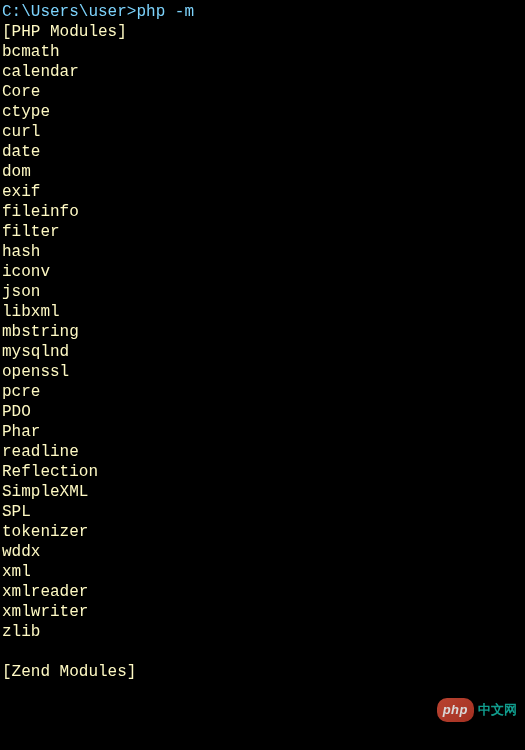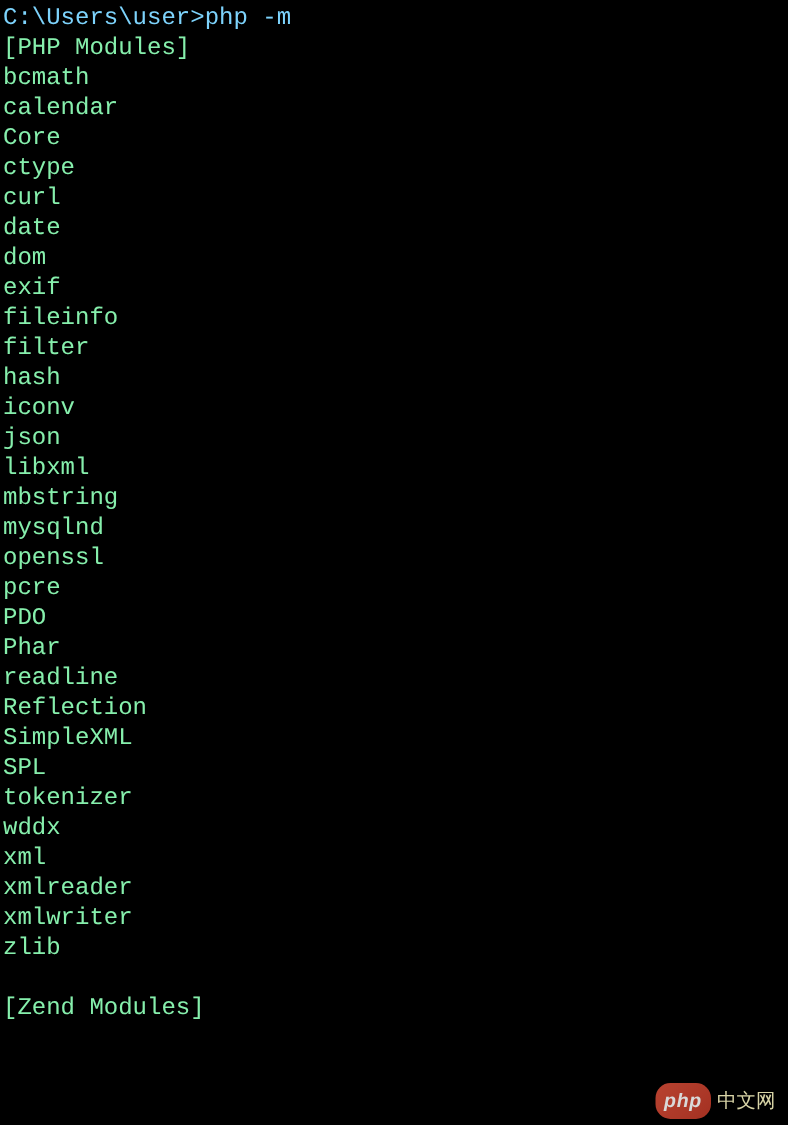--- a/index.html
+++ b/index.html
@@ -18,46 +18,47 @@
       overflow: hidden;
       position: relative;
     }
     .terminal {
       padding: 2px 0 0 2px;
     }
     .prompt-line {
       color: #7dd3fc;
     }
     .line {
-      color: #86efac;
+      color: #fef9c3;
       white-space: pre;
     }
     .watermark {
       position: absolute;
-      bottom: 4px;
+      bottom: 28px;
       right: 8px;
       font-family: Arial, sans-serif;
       display: flex;
       align-items: center;
       gap: 4px;
       opacity: 0.85;
     }
     .watermark-logo {
       background: linear-gradient(135deg, #d94f3a, #c13a28);
       color: #fff;
       font-style: italic;
       font-weight: bold;
       font-size: 13px;
       padding: 2px 6px;
       border-radius: 10px;
       letter-spacing: 0.5px;
     }
     .watermark-text {
-      color: #fef9c3;
+      color: #14b8a6;
       font-size: 13px;
+      font-weight: bold;
     }
   </style>
 </head>
 <body>
 
 <div class="terminal">
   <div class="prompt-line"><span>C:\Users\user&gt;</span><span>php -m</span></div>
   <div class="line">[PHP Modules]</div>
   <div id="modules-container">
       <div class="line">bcmath</div>

